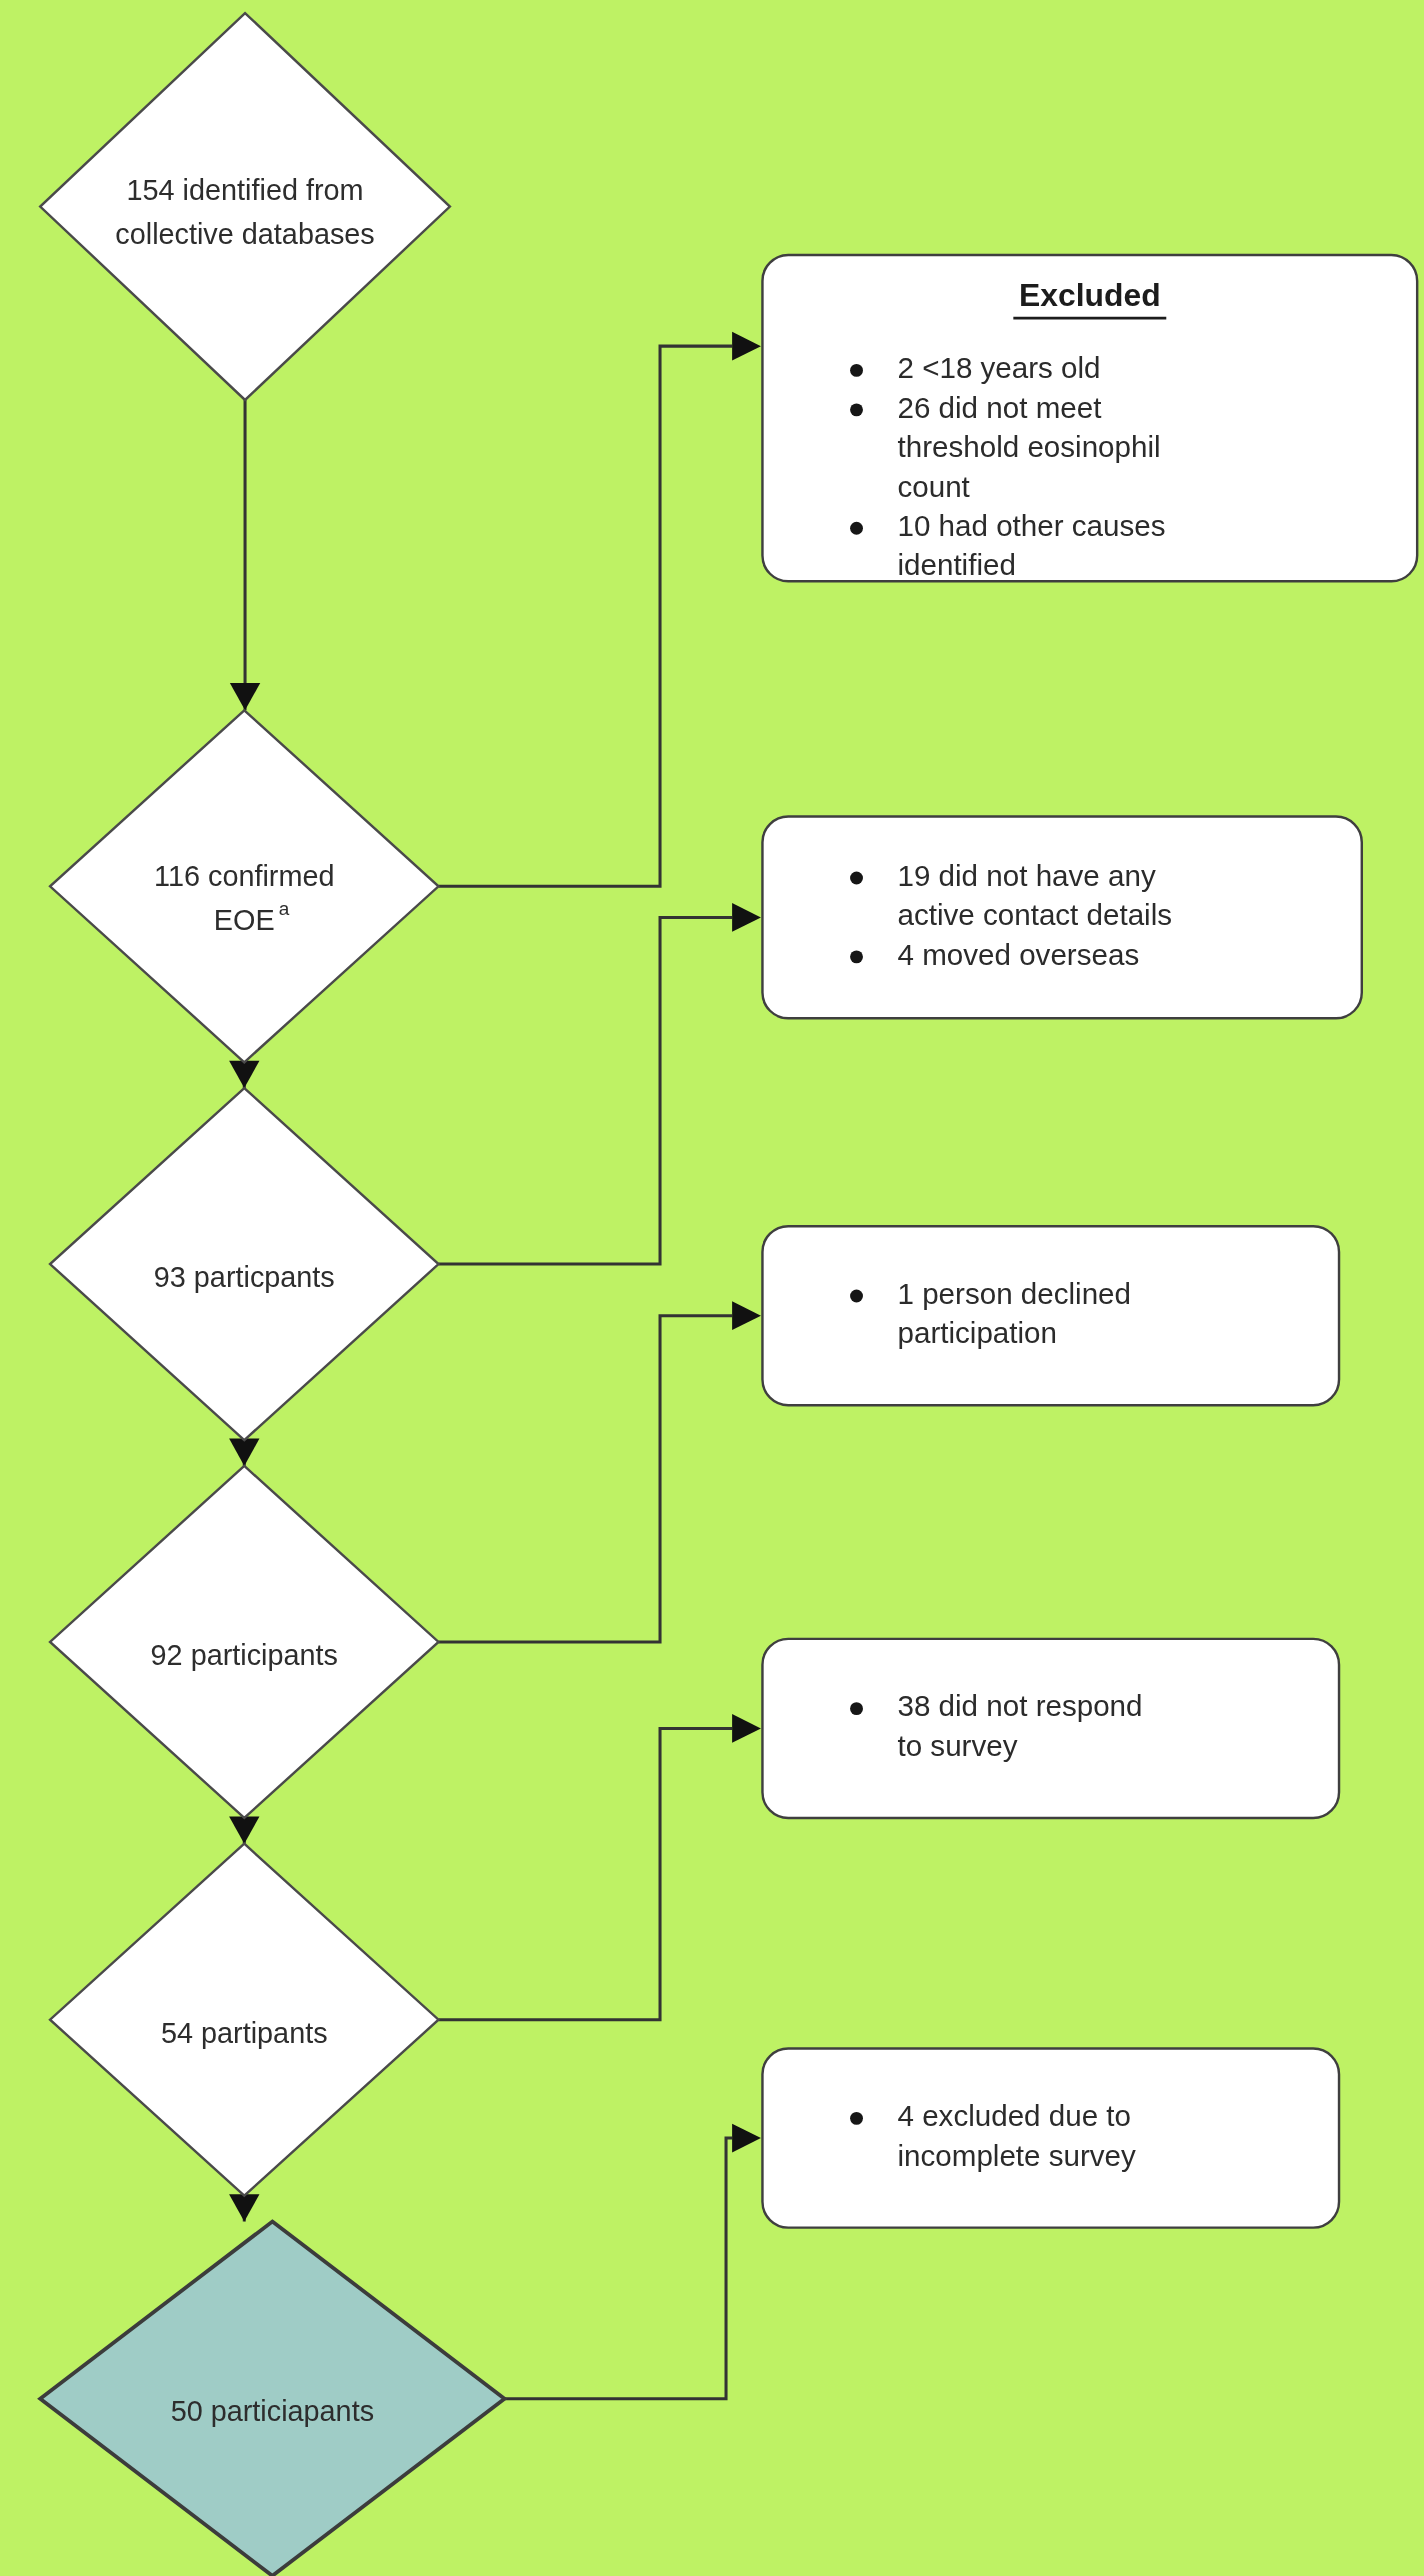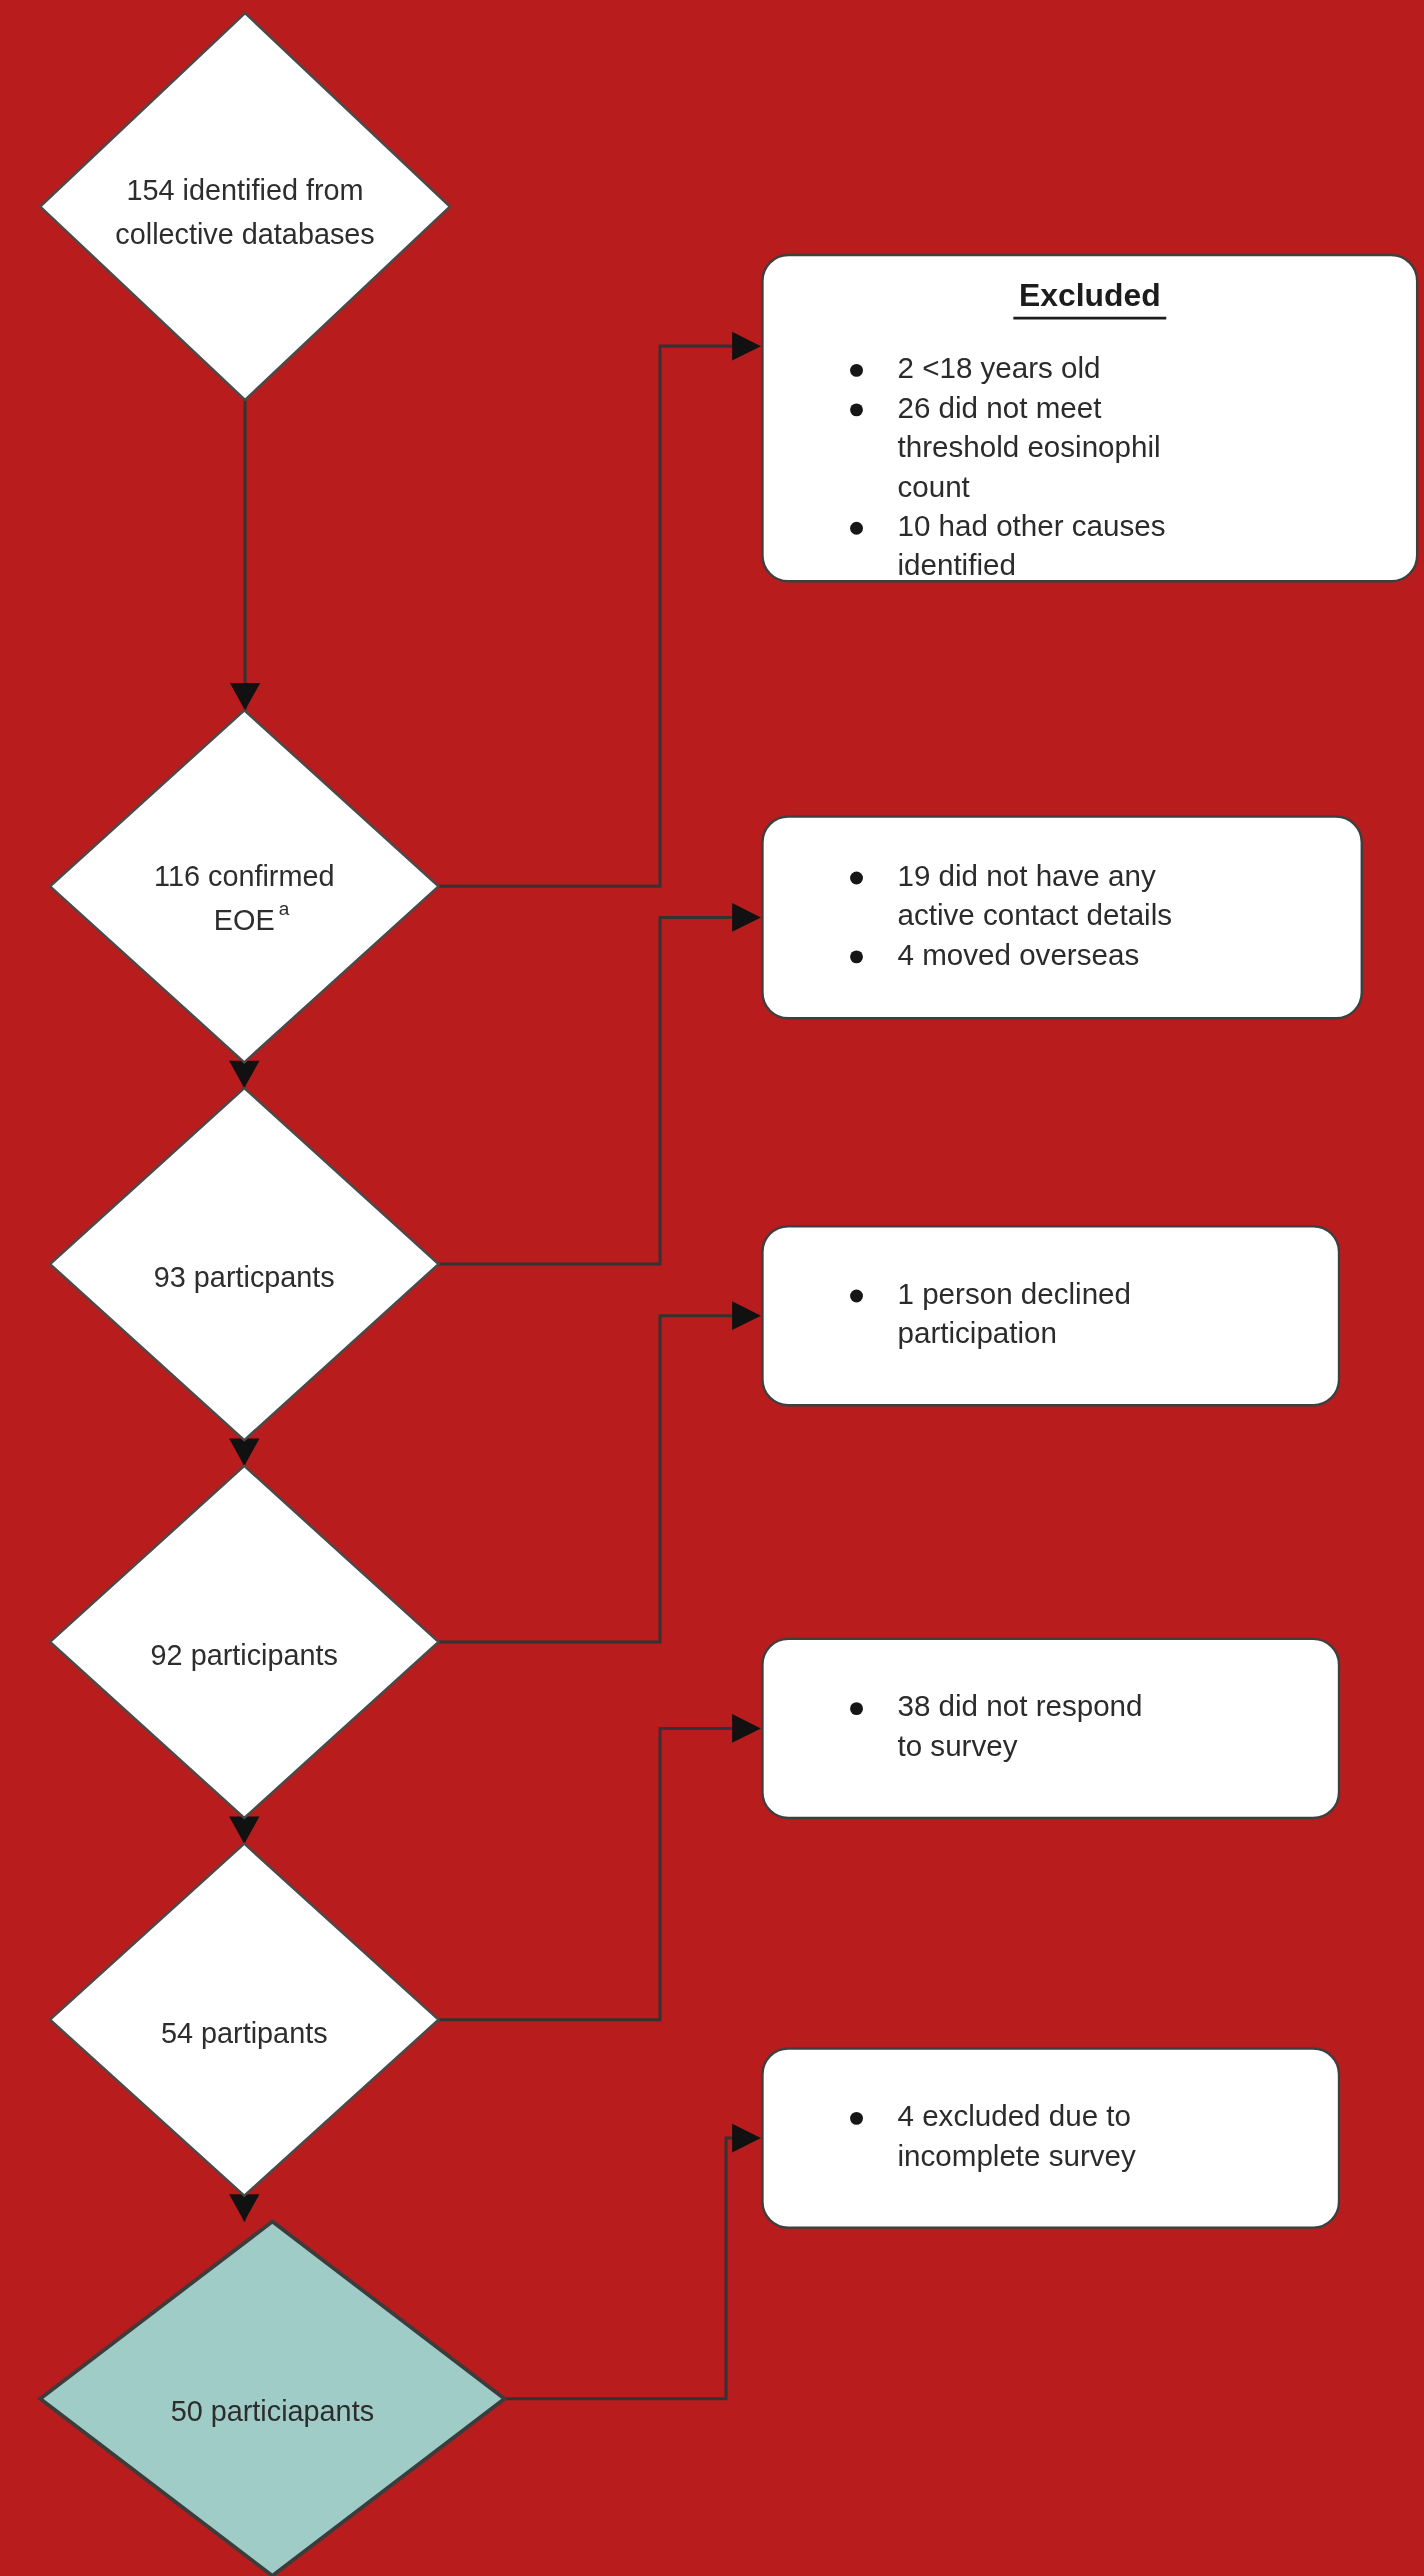--- a/index.html
+++ b/index.html
@@ -11,21 +11,21 @@
   body {
     width: 1424px;
     height: 2576px;
     font-family: "Liberation Sans", sans-serif;
     overflow: hidden;
   }
   #flow-root {
     position: relative;
     width: 1424px;
     height: 2576px;
-    background: #b91c1c;
+    background: #bef264;
   }
   #flow-svg {
     position: absolute;
     top: 0;
     left: 0;
     width: 1424px;
     height: 2576px;
     display: block;
   }
   

